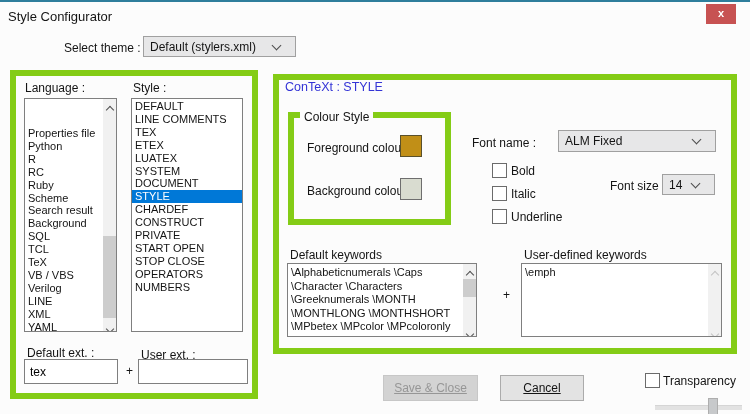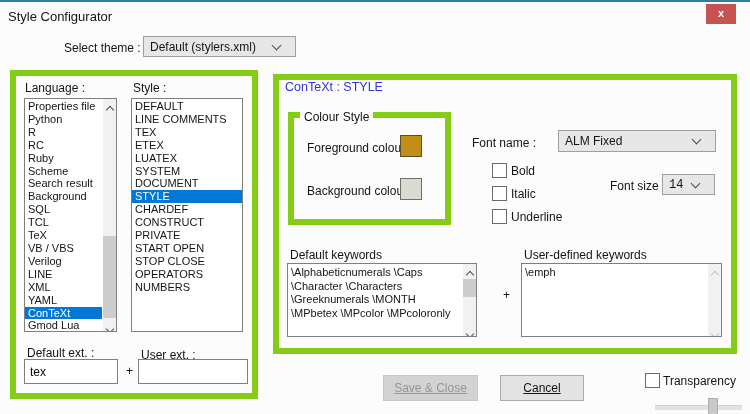--- a/index.html
+++ b/index.html
@@ -25,21 +25,21 @@
   
   .groupbox{border:6px solid #84cc16;box-sizing:border-box;background:transparent;}
   .grouplabel{position:absolute;top:-8px;left:6px;background:#fcfcfc;padding:0 4px;font-size:12px;}
   #left-group{left:10px;top:68px;width:248px;height:329px;}
   #right-group{left:273px;top:72px;width:464px;height:280px;}
   
   .listbox{background:#fff;border:1px solid #7f7f7f;box-sizing:border-box;overflow:hidden;}
   #language-list{left:24px;top:96px;width:93px;height:234px;}
   #style-list{left:131px;top:96px;width:112px;height:234px;}
   .items{position:absolute;left:0;top:1px;right:0;}
-  #language-list .items{right:14px;}
+  #language-list .items{right:14px;margin-top:27px;}
   .list-item{font-size:11px;line-height:12.9px;padding-left:3px;white-space:nowrap;}
   .list-item.selected{background:#0078d7;color:#fff;}
   
   .vscroll{position:absolute;top:0;right:0;bottom:0;width:13px;background:#f1f1f1;}
   .sb-btn{position:absolute;left:0;width:13px;height:13px;background:#f1f1f1;text-align:center;}
   .sb-btn.top{top:0;} .sb-btn.bottom{bottom:0;}
   .sb-chev{display:inline-block;width:5px;height:5px;border-right:1px solid #505050;border-bottom:1px solid #505050;}
   .sb-chev.up{transform:rotate(-135deg);margin-top:5px;}
   .sb-chev.down{transform:rotate(45deg);margin-top:2px;}
   .sb-chev.dis{border-color:#c3c3c3;}
@@ -62,21 +62,21 @@
   #bg-label{left:307px;top:182px;}
   #bg-swatch{left:400px;top:176px;width:22px;height:22px;border:1px solid #6e6e6e;box-sizing:border-box;}
   #font-group{left:467px;top:110px;width:261px;height:117px;}
   #font-name-label{left:472px;top:134px;}
   #font-name-combo{left:558px;top:128px;width:158px;height:22px;}
   .checkbox{width:13px;height:13px;background:#fff;border:1px solid #6b6b6b;box-sizing:content-box;}
   #bold-cb{left:492px;top:161px;} #bold-label{left:511px;top:162px;}
   #italic-cb{left:492px;top:184px;} #italic-label{left:511px;top:185px;}
   #underline-cb{left:492px;top:207px;} #underline-label{left:511px;top:208px;}
   #font-size-label{left:610px;top:177px;}
-  #font-size-combo{left:662px;top:172px;width:53px;height:21px;font-family:Liberation Mono, monospace;}
+  #font-size-combo{left:662px;top:172px;width:53px;height:21px;}
   
   #dk-label{left:290px;top:246px;text-align:center;}
   #dk-box{left:287px;top:261px;width:190px;height:74px;}
   #dk-box .kw-lines{position:absolute;left:3px;top:2px;right:14px;font-size:11px;line-height:13.6px;white-space:nowrap;overflow:hidden;}
   #plus2{left:503px;top:286px;}
   #uk-label{left:524px;top:246px;}
   #uk-box{left:521px;top:261px;width:201px;height:74px;}
   #uk-box .kw-lines{position:absolute;left:3px;top:2px;right:14px;font-size:11px;line-height:13.6px;white-space:nowrap;}
   
   .btn{box-sizing:border-box;text-align:center;font-size:12px;text-decoration:underline;}
@@ -186,20 +186,21 @@
     <span>14</span>
     <span class="chev-down"></span>
   </div>
 
   <div class="abs lbl" id="dk-label">Default keywords</div>
   <div class="abs listbox" id="dk-box">
     <div class="kw-lines">
         <div>\Alphabeticnumerals \Caps</div>
         <div>\Character \Characters</div>
         <div>\Greeknumerals \MONTH</div>
+        <div>\MONTHLONG \MONTHSHORT</div>
         <div>\MPbetex \MPcolor \MPcoloronly</div>
       </div>
     <div class="vscroll">
       <div class="sb-btn top"><span class="sb-chev up"></span></div>
       <div class="sb-thumb" id="dk-thumb"></div>
       <div class="sb-btn bottom"><span class="sb-chev down"></span></div>
     </div>
   </div>
   <div class="abs lbl" id="plus2">+</div>
   <div class="abs lbl" id="uk-label">User-defined keywords</div>

